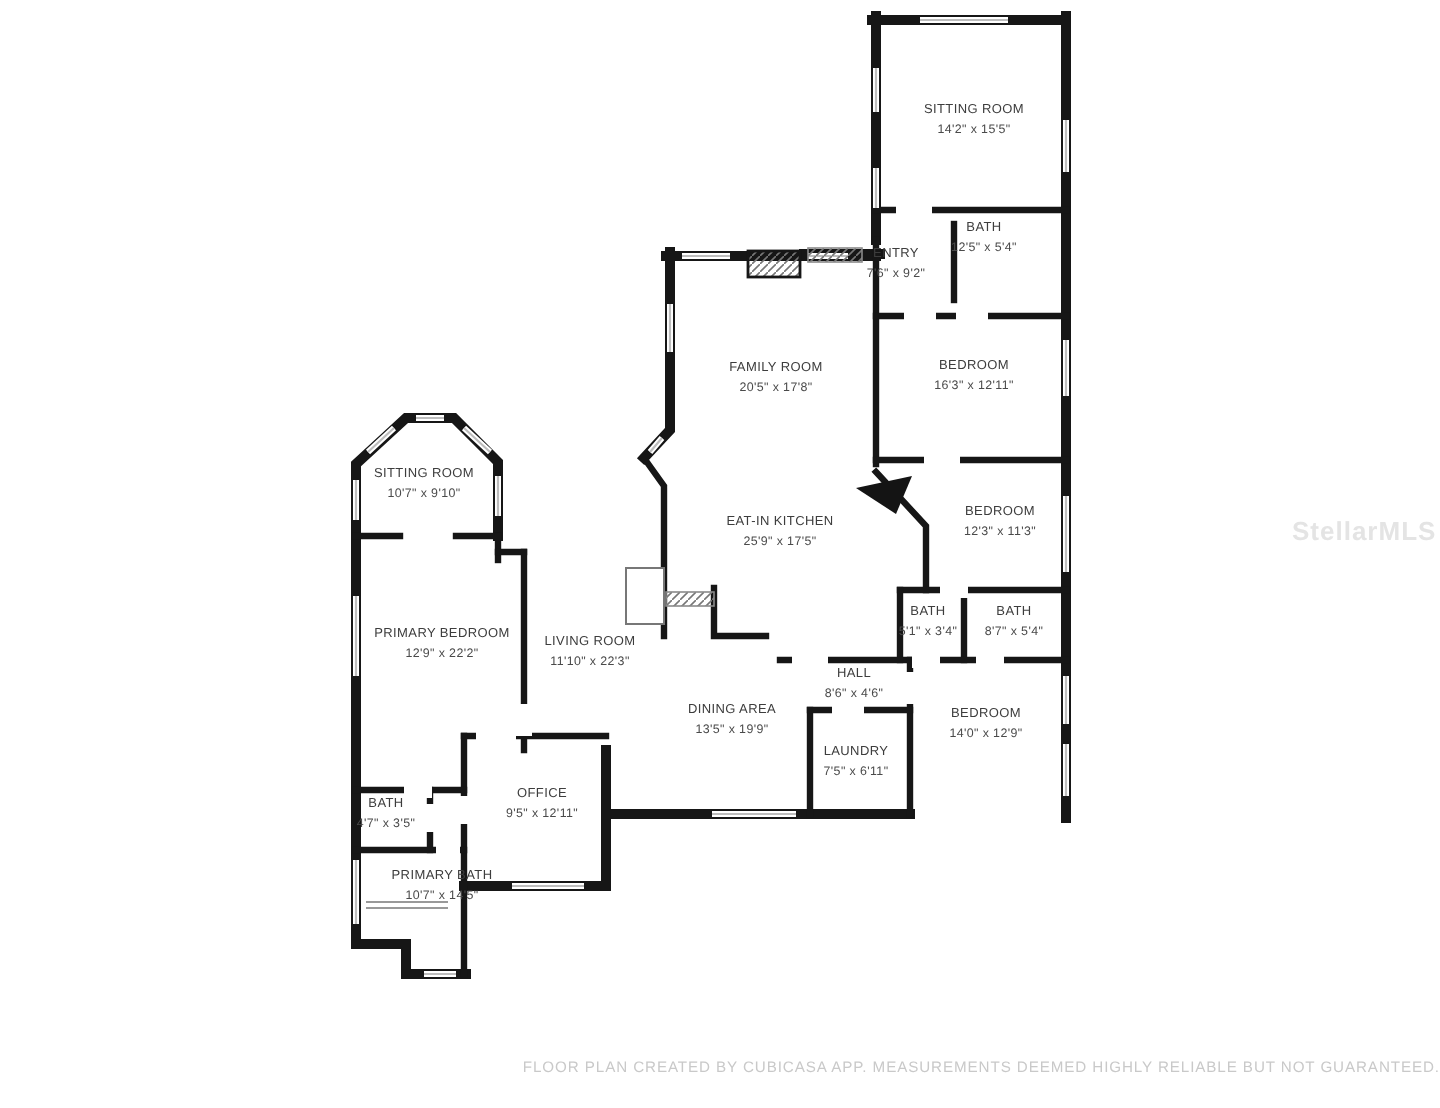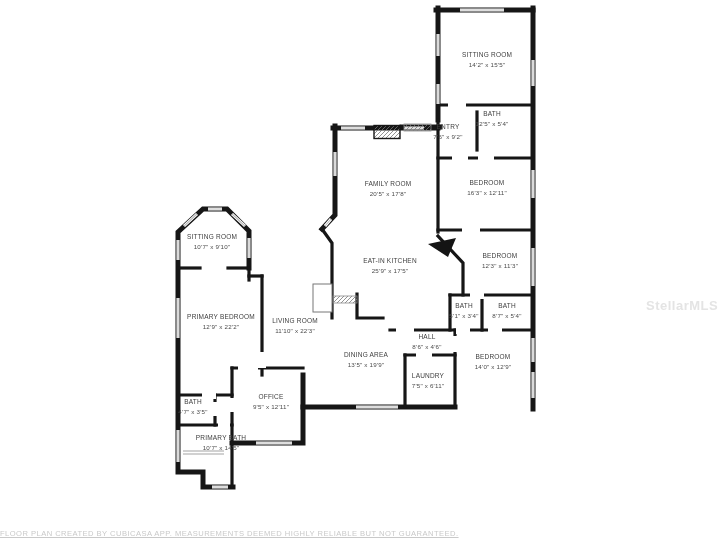--- a/index.html
+++ b/index.html
@@ -18,26 +18,26 @@
   .thin{fill:#ffffff;stroke:#777777;stroke-width:1;}
   .tline{stroke:#999999;stroke-width:0.9;fill:none;}
   .room-label{
     position:absolute;transform:translate(-50%,-50%);
     text-align:center;color:#3d3d3d;font-size:6.5px;line-height:1.5;
     white-space:nowrap;letter-spacing:0.2px;
   }
   .room-label .dm{display:block;font-size:6.2px;color:#4a4a4a;}
   .room-label .nm{display:block;font-weight:normal;}
   .footer{
-    position:absolute;left:0;right:0;top:529px;text-align:left;
-    font-size:7.6px;color:#c9c9c9;letter-spacing:0.45px;text-decoration:underline;
+    position:absolute;left:0;right:0;top:529px;text-align:right;
+    font-size:7.6px;color:#c9c9c9;letter-spacing:0.45px;
   }
   .watermark{
     position:absolute;left:646px;top:258px;font-size:13px;
-    color:#e4e4e4;font-weight:bold;letter-spacing:0.5px;margin-top:40px;
+    color:#e4e4e4;font-weight:bold;letter-spacing:0.5px;
   }
 </style>
 </head>
 <body>
 
 <div class="stage">
 
   <svg class="plan-svg" width="720" height="554" viewBox="0 0 720 554">
     <defs>
       <pattern id="hatch" width="4" height="4" patternUnits="userSpaceOnUse">

